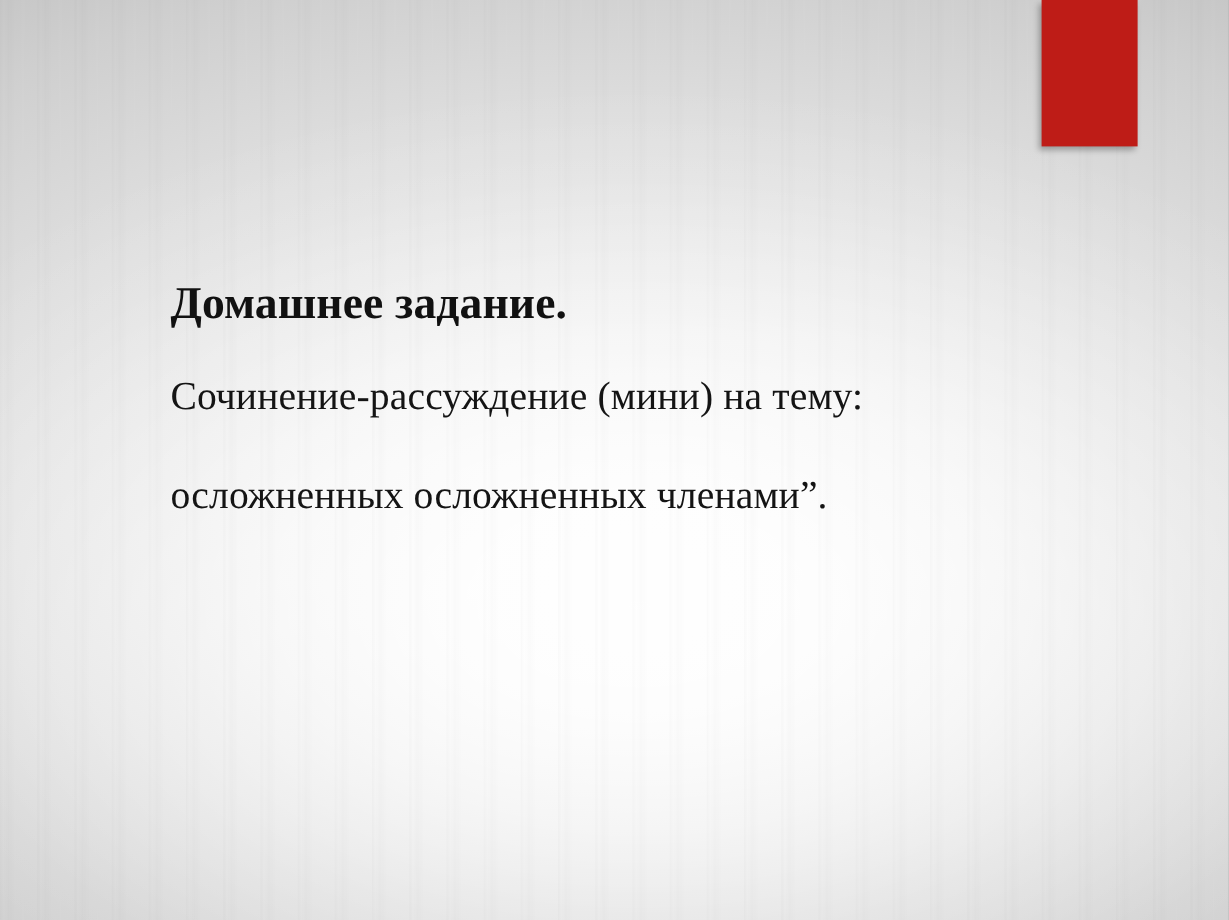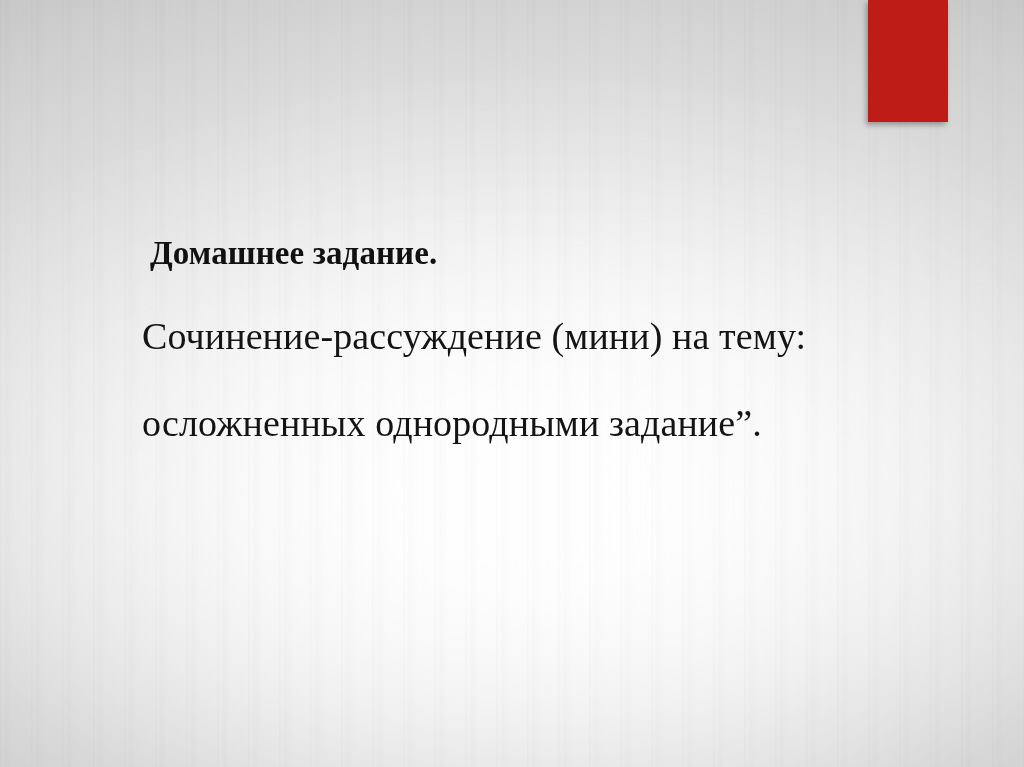--- a/index.html
+++ b/index.html
@@ -63,31 +63,31 @@
 
   .content {
     position: absolute;
     left: 142px;
     top: 232px;
     width: 760px;
   }
 
   .heading {
     font-weight: bold;
-    font-size: 33px;
+    font-size: 38px;
     line-height: 42px;
     color: #111111;
     letter-spacing: 0.1px;
-    margin: 0 0 14px 8px;
+    margin: 0 0 14px 0;
     white-space: nowrap;
   }
 
   .body-line {
     font-weight: normal;
-    font-size: 38px;
+    font-size: 33px;
     line-height: 49px;
     color: #141414;
     letter-spacing: 0.1px;
     white-space: nowrap;
   }
 </style>
 </head>
 <body>
 
 <div class="slide">
@@ -96,17 +96,17 @@
 
   <div class="accent-bar"></div>
 
   <div class="content">
 
     <p class="heading">Домашнее задание.</p>
 
     <p class="body-line">Сочинение-рассуждение (мини) на тему:</p>
 
 
-    <p class="body-line">осложненных однородными задание”.</p>
+    <p class="body-line">осложненных осложненных членами”.</p>
 
   </div>
 
 </div>
 
 </body></html>

